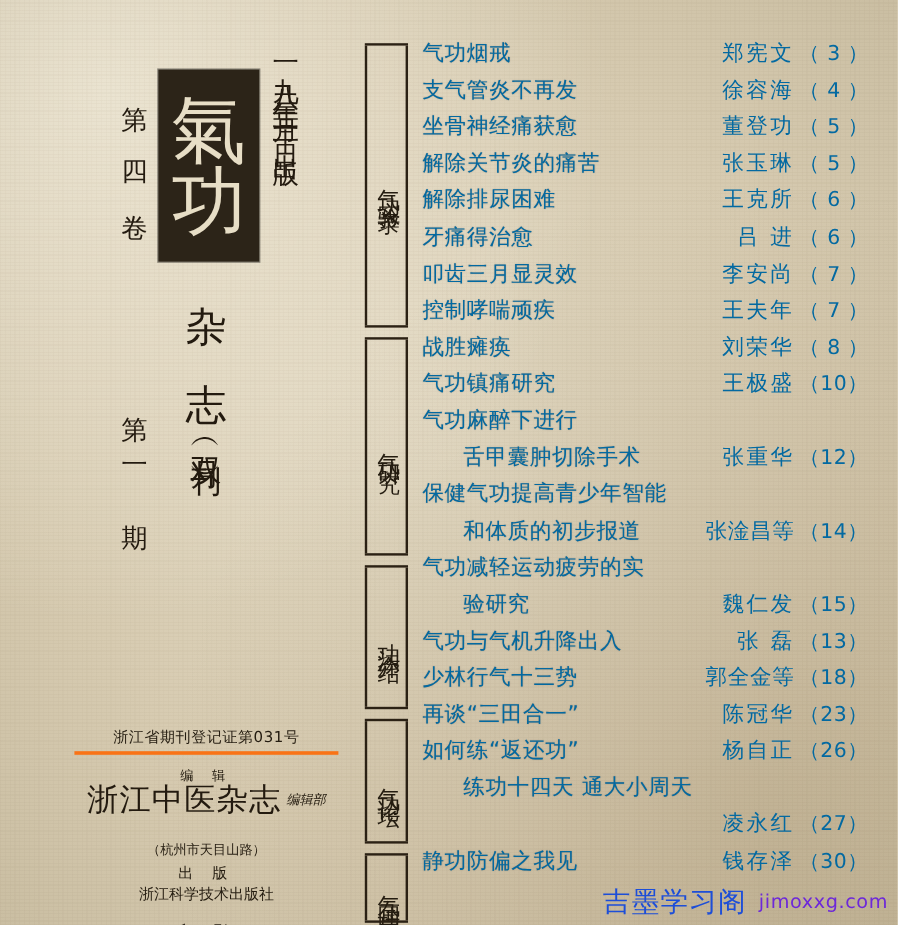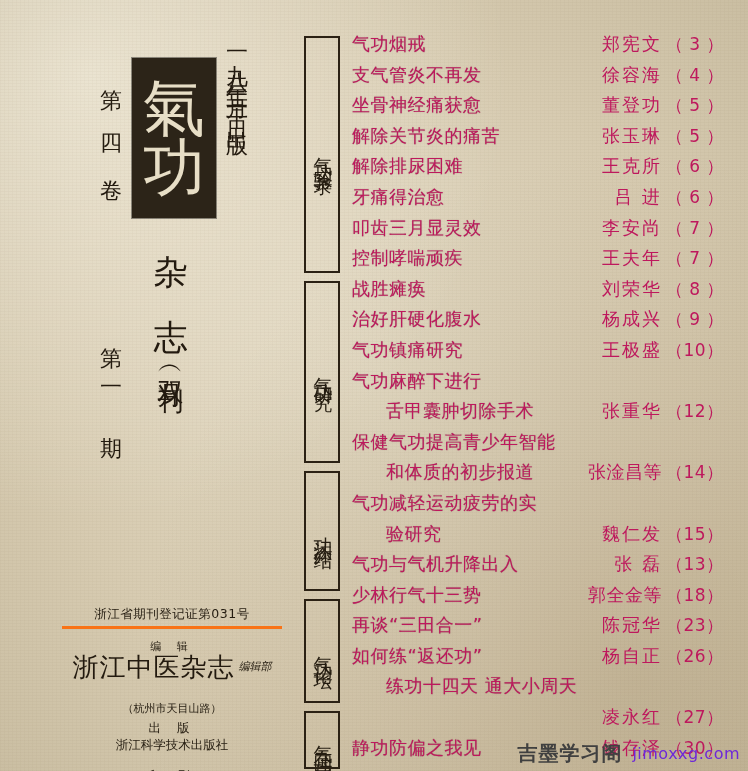--- a/index.html
+++ b/index.html
@@ -30,21 +30,21 @@
 
   
   .toc{
     position:absolute;
     left:352px;top:32px;width:372px;
     font-family:"DejaVu Sans","Liberation Sans",sans-serif;
   }
   .toc-row{
     display:flex;align-items:baseline;
     height:30.6px;
-    color:#be185d;
+    color:#0369a1;
     font-size:18px;
     letter-spacing:.5px;
   }
   .toc-title{
     flex:0 0 auto;
     white-space:nowrap;
     text-shadow:0 0 1px rgba(40,30,15,.35);
   }
   .toc-title.indent{padding-left:34px;}
   .toc-spacer{flex:1 1 auto;}
@@ -144,21 +144,21 @@
   .ed-wrap{display:flex;align-items:center;justify-content:center;gap:4px;}
   .ed-side{font-size:11px;line-height:1.05;font-style:italic;}
 
   
   .wm{
     position:absolute;right:8px;bottom:4px;
     display:flex;align-items:center;gap:10px;
   }
   .wm-main{
     font-family:"DejaVu Serif","Liberation Serif",serif;
-    font-size:20px;font-weight:bold;color:#404040;letter-spacing:1px;
+    font-size:23px;font-weight:normal;color:#1d4ed8;letter-spacing:1px;
   }
   .wm-url{
     font-family:"DejaVu Sans","Liberation Sans",sans-serif;
     font-size:16px;color:#6d28d9;letter-spacing:.5px;
   }
 </style>
 </head>
 <body>
 
 <div id="paper"></div>
@@ -248,26 +248,20 @@
       <span class="toc-page">（ 7 ）</span>
     </div>
 
     <div class="toc-row">
       <span class="toc-title">战胜瘫痪</span>
       <span class="toc-spacer"></span>
       <span class="toc-author">刘荣华</span>
       <span class="toc-page">（ 8 ）</span>
     </div>
 
-    <div class="toc-row">
-      <span class="toc-title">治好肝硬化腹水</span>
-      <span class="toc-spacer"></span>
-      <span class="toc-author">杨成兴</span>
-      <span class="toc-page">（ 9 ）</span>
-    </div>
 
     <div class="toc-row">
       <span class="toc-title">气功镇痛研究</span>
       <span class="toc-spacer"></span>
       <span class="toc-author">王极盛</span>
       <span class="toc-page">（10）</span>
     </div>
 
     <div class="toc-row">
       <span class="toc-title">气功麻醉下进行</span>

